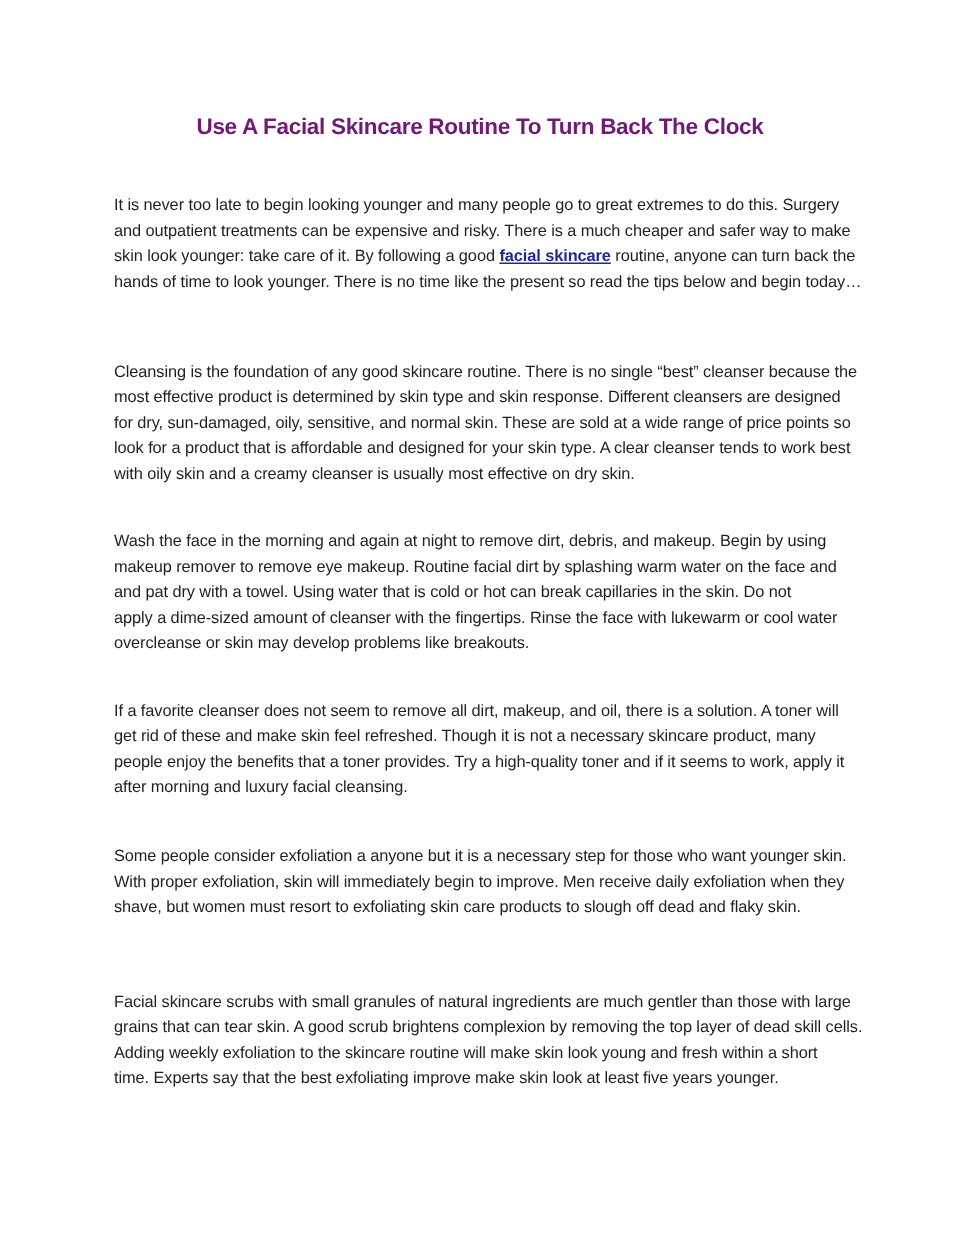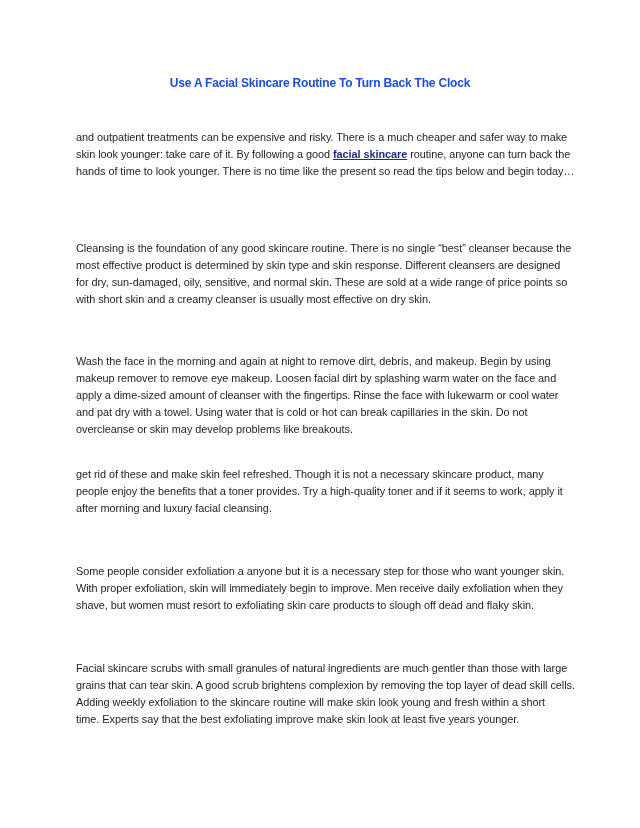--- a/index.html
+++ b/index.html
@@ -1,58 +1,61 @@
 <!DOCTYPE html>
 <html><head>
 <meta charset="utf-8">
 <style>
   html, body { margin: 0; padding: 0; background: #ffffff; }
   body { width: 640px; height: 828px; position: relative; overflow: hidden; }
   .page { position: absolute; left: 0; top: 0; width: 640px; height: 828px; background: #fff; }
   .title {
     position: absolute; left: 0; width: 640px; top: 76px; text-align: center;
-    font-family: "Liberation Sans", sans-serif; font-weight: bold; font-size: 12px;
-    color: #1d4ed8; letter-spacing: -0.2px;
+    font-family: "Liberation Sans", sans-serif; font-weight: bold; font-size: 15px;
+    color: #701a75; letter-spacing: -0.2px;
   }
   .para {
     position: absolute; left: 76px; width: 490px;
     font-family: "Liberation Sans", sans-serif; font-size: 10.9px; line-height: 16.9px;
     color: #1f1f1f; letter-spacing: -0.05px; margin: 0;
   }
   .line { display: block; white-space: nowrap; }
   a.link { color: #1f2a8f; font-weight: bold; }
 </style>
 </head>
 <body>
 
 <div class="page">
   <div class="title">Use A Facial Skincare Routine To Turn Back The Clock</div>
 
   <p class="para" style="top:129px">
+    <span class="line">It is never too late to begin looking younger and many people go to great extremes to do this. Surgery</span>
     <span class="line">and outpatient treatments can be expensive and risky. There is a much cheaper and safer way to make</span>
     <span class="line"><span>skin look younger: take care of it. By following a good </span><a class="link" href="#">facial skincare</a><span> routine, anyone can turn back the</span></span>
     <span class="line">hands of time to look younger. There is no time like the present so read the tips below and begin today…</span>
   </p>
 
   <p class="para" style="top:240px">
     <span class="line">Cleansing is the foundation of any good skincare routine. There is no single “best” cleanser because the</span>
     <span class="line">most effective product is determined by skin type and skin response. Different cleansers are designed</span>
     <span class="line">for dry, sun-damaged, oily, sensitive, and normal skin. These are sold at a wide range of price points so</span>
-    <span class="line">with short skin and a creamy cleanser is usually most effective on dry skin.</span>
+    <span class="line">look for a product that is affordable and designed for your skin type. A clear cleanser tends to work best</span>
+    <span class="line">with oily skin and a creamy cleanser is usually most effective on dry skin.</span>
   </p>
 
   <p class="para" style="top:353px">
     <span class="line">Wash the face in the morning and again at night to remove dirt, debris, and makeup. Begin by using</span>
-    <span class="line">makeup remover to remove eye makeup. Loosen facial dirt by splashing warm water on the face and</span>
+    <span class="line">makeup remover to remove eye makeup. Routine facial dirt by splashing warm water on the face and</span>
+    <span class="line">and pat dry with a towel. Using water that is cold or hot can break capillaries in the skin. Do not</span>
     <span class="line">apply a dime-sized amount of cleanser with the fingertips. Rinse the face with lukewarm or cool water</span>
-    <span class="line">and pat dry with a towel. Using water that is cold or hot can break capillaries in the skin. Do not</span>
     <span class="line">overcleanse or skin may develop problems like breakouts.</span>
   </p>
 
   <p class="para" style="top:466px">
+    <span class="line">If a favorite cleanser does not seem to remove all dirt, makeup, and oil, there is a solution. A toner will</span>
     <span class="line">get rid of these and make skin feel refreshed. Though it is not a necessary skincare product, many</span>
     <span class="line">people enjoy the benefits that a toner provides. Try a high-quality toner and if it seems to work, apply it</span>
     <span class="line">after morning and luxury facial cleansing.</span>
   </p>
 
   <p class="para" style="top:563px">
     <span class="line">Some people consider exfoliation a anyone but it is a necessary step for those who want younger skin.</span>
     <span class="line">With proper exfoliation, skin will immediately begin to improve. Men receive daily exfoliation when they</span>
     <span class="line">shave, but women must resort to exfoliating skin care products to slough off dead and flaky skin.</span>
   </p>

